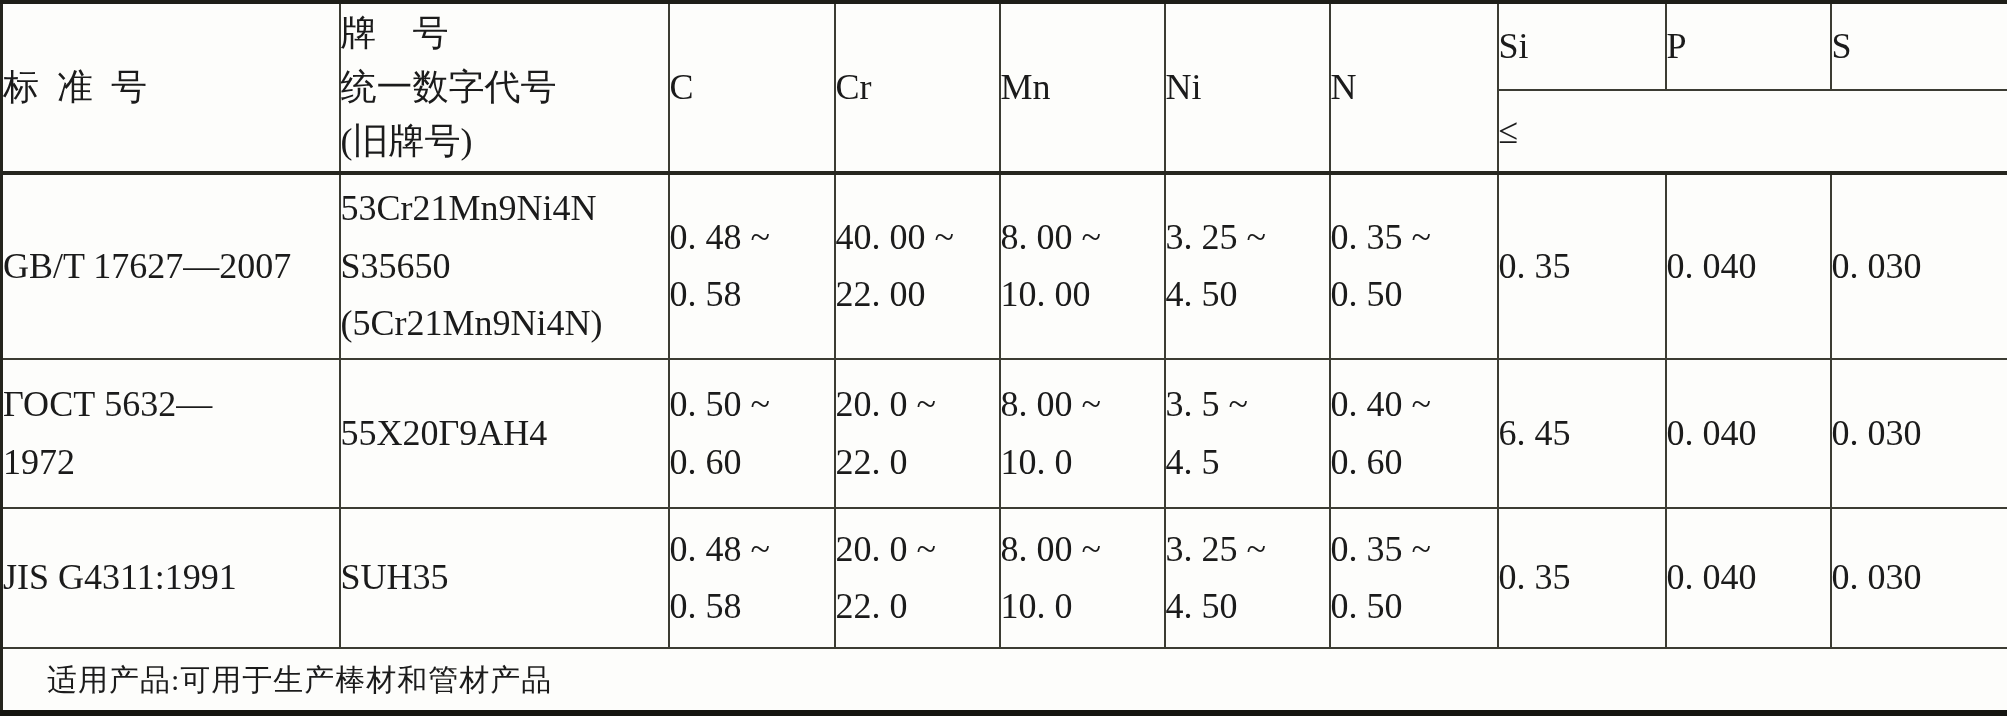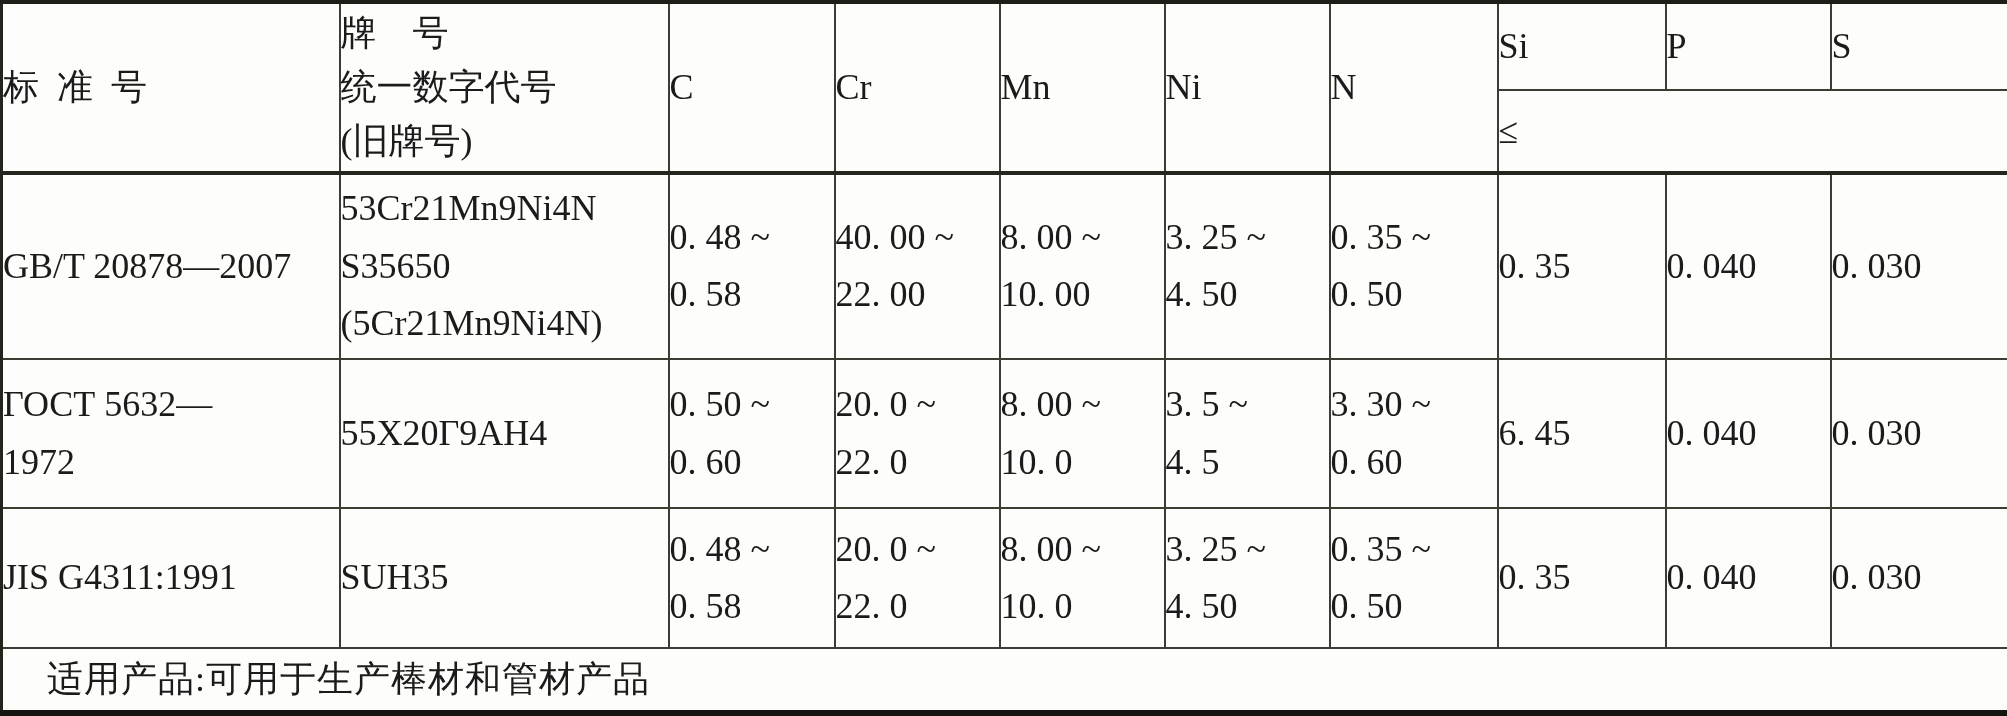--- a/index.html
+++ b/index.html
@@ -43,21 +43,21 @@
   }
   td.limit-cell {
     font-size: 40px;
   }
   tr.first-data td {
     border-top: 4px solid #26261f;
   }
   td.note-cell {
     text-align: left;
     padding-left: 44px;
-    font-size: 36px;
+    font-size: 30px;
     letter-spacing: 1px;
   }
 </style>
 </head>
 <body>
 
 <div class="page">
   <table class="spec-table">
     <colgroup>
       <col style="width:338px">
@@ -86,21 +86,21 @@
       <td>Si</td>
       <td>P</td>
       <td>S</td>
     </tr>
 
     <tr class="hdr" style="height:80px;">
       <td colspan="3" class="limit-cell">≤</td>
     </tr>
 
     <tr class="first-data" style="height:181px;">
-      <td>GB/T 20878—2007</td>
+      <td>GB/T 17627—2007</td>
       <td>53Cr21Mn9Ni4N
 S35650
 (5Cr21Mn9Ni4N)</td>
       <td>0. 48 ~
 0. 58</td>
       <td>40. 00 ~
 22. 00</td>
       <td>8. 00 ~
 10. 00</td>
       <td>3. 25 ~
@@ -117,21 +117,21 @@
 1972</td>
       <td>55Х20Г9АН4</td>
       <td>0. 50 ~
 0. 60</td>
       <td>20. 0 ~
 22. 0</td>
       <td>8. 00 ~
 10. 0</td>
       <td>3. 5 ~
 4. 5</td>
-      <td>3. 30 ~
+      <td>0. 40 ~
 0. 60</td>
       <td>6. 45</td>
       <td>0. 040</td>
       <td>0. 030</td>
     </tr>
 
     <tr style="height:136px;">
       <td>JIS G4311:1991</td>
       <td>SUH35</td>
       <td>0. 48 ~

